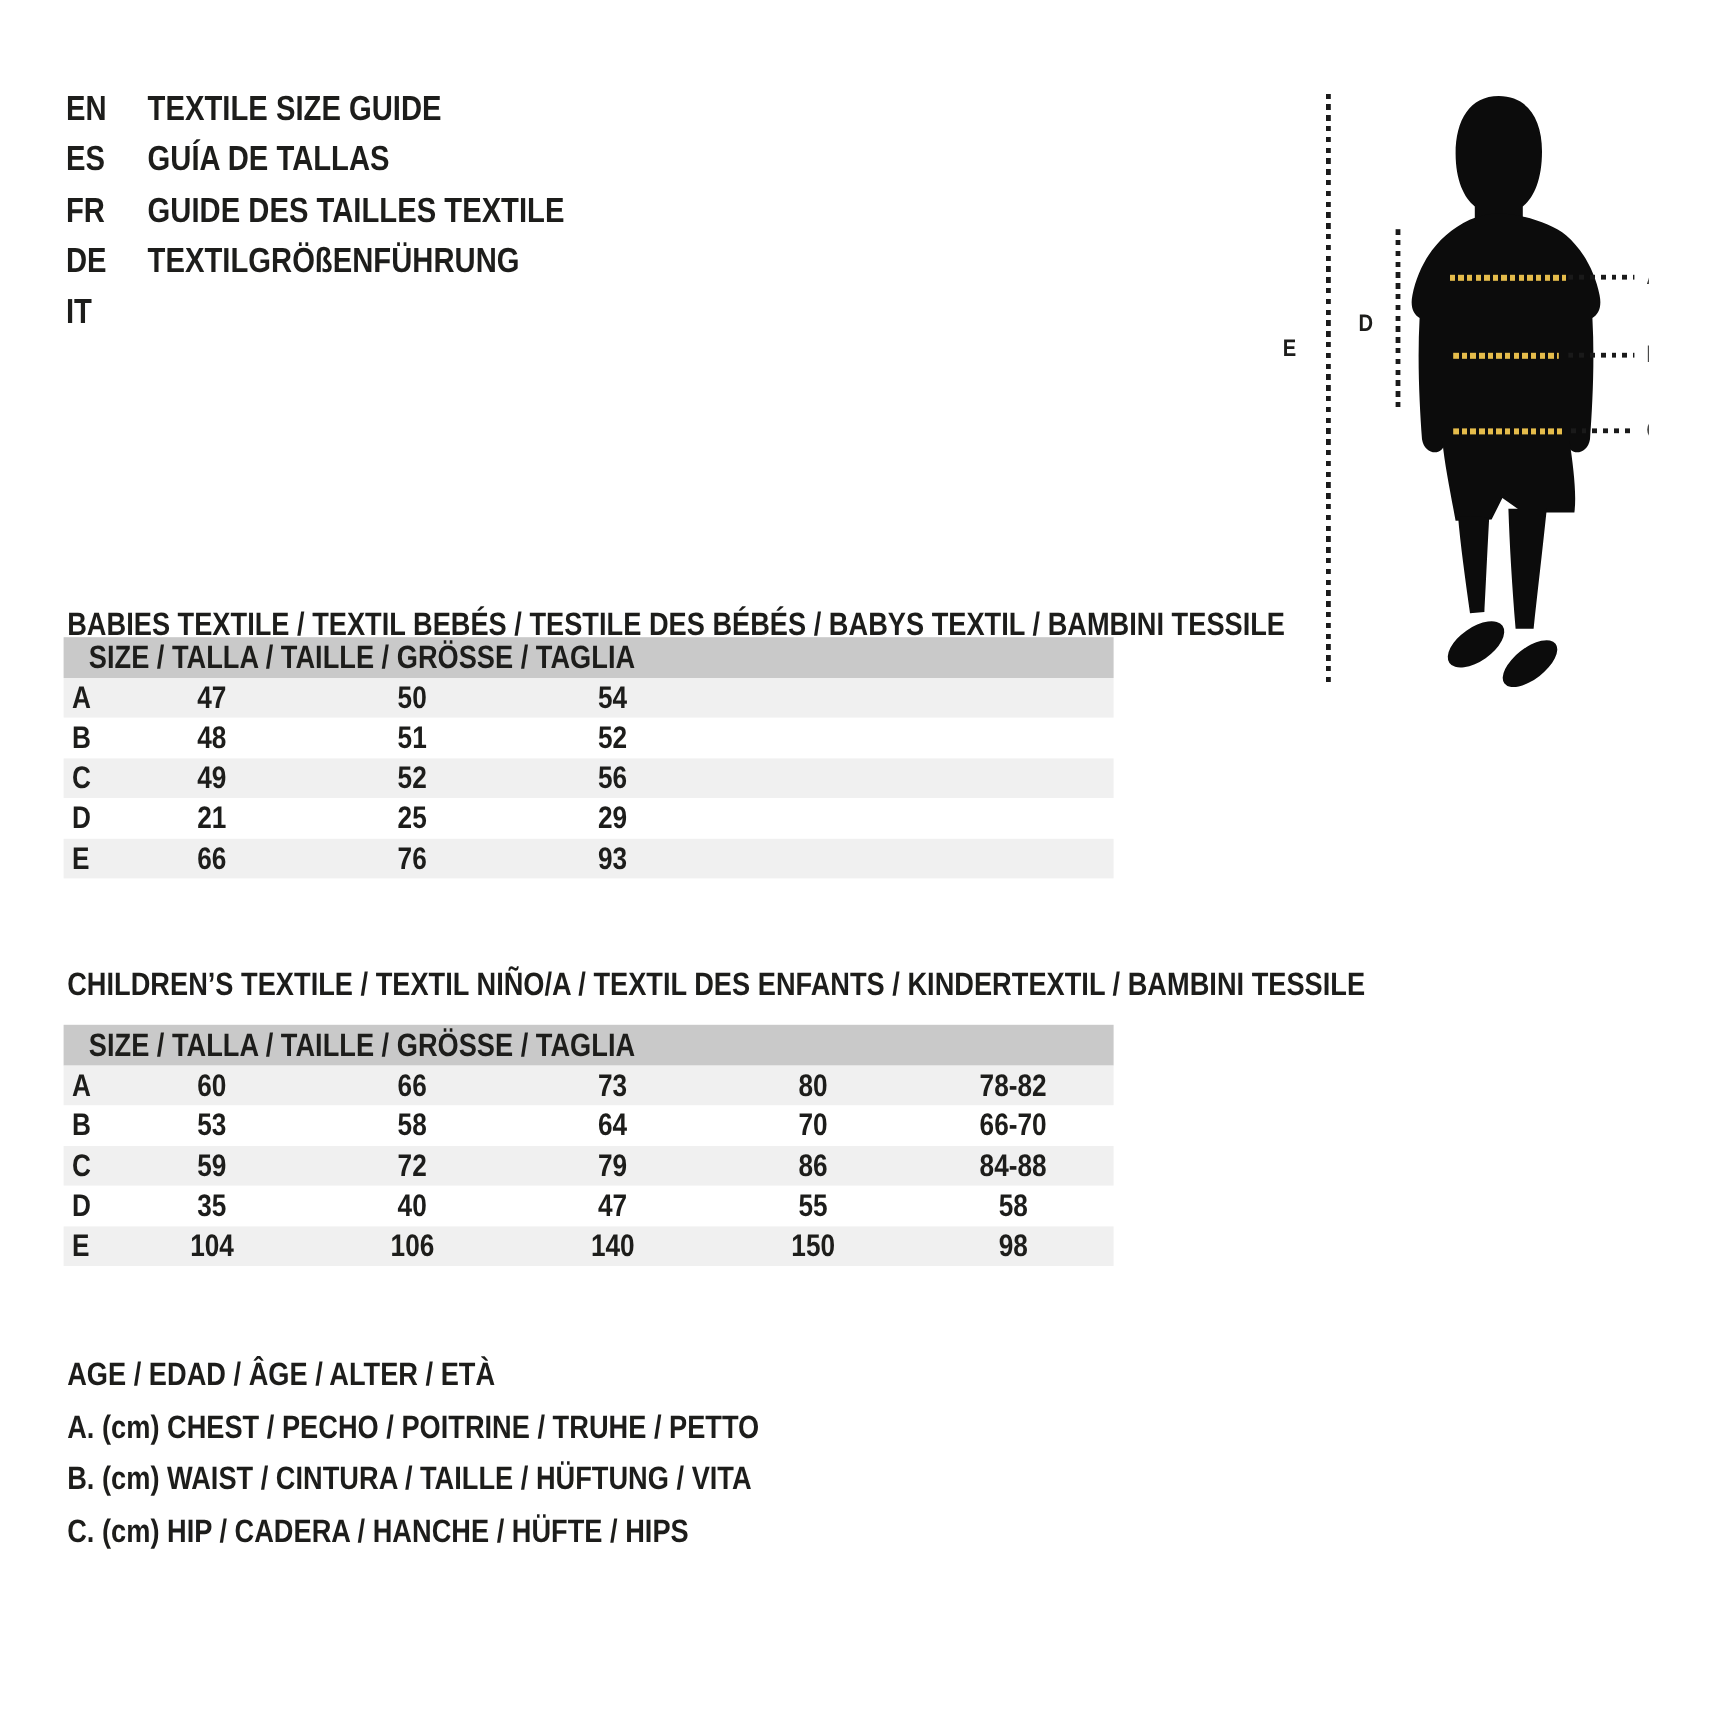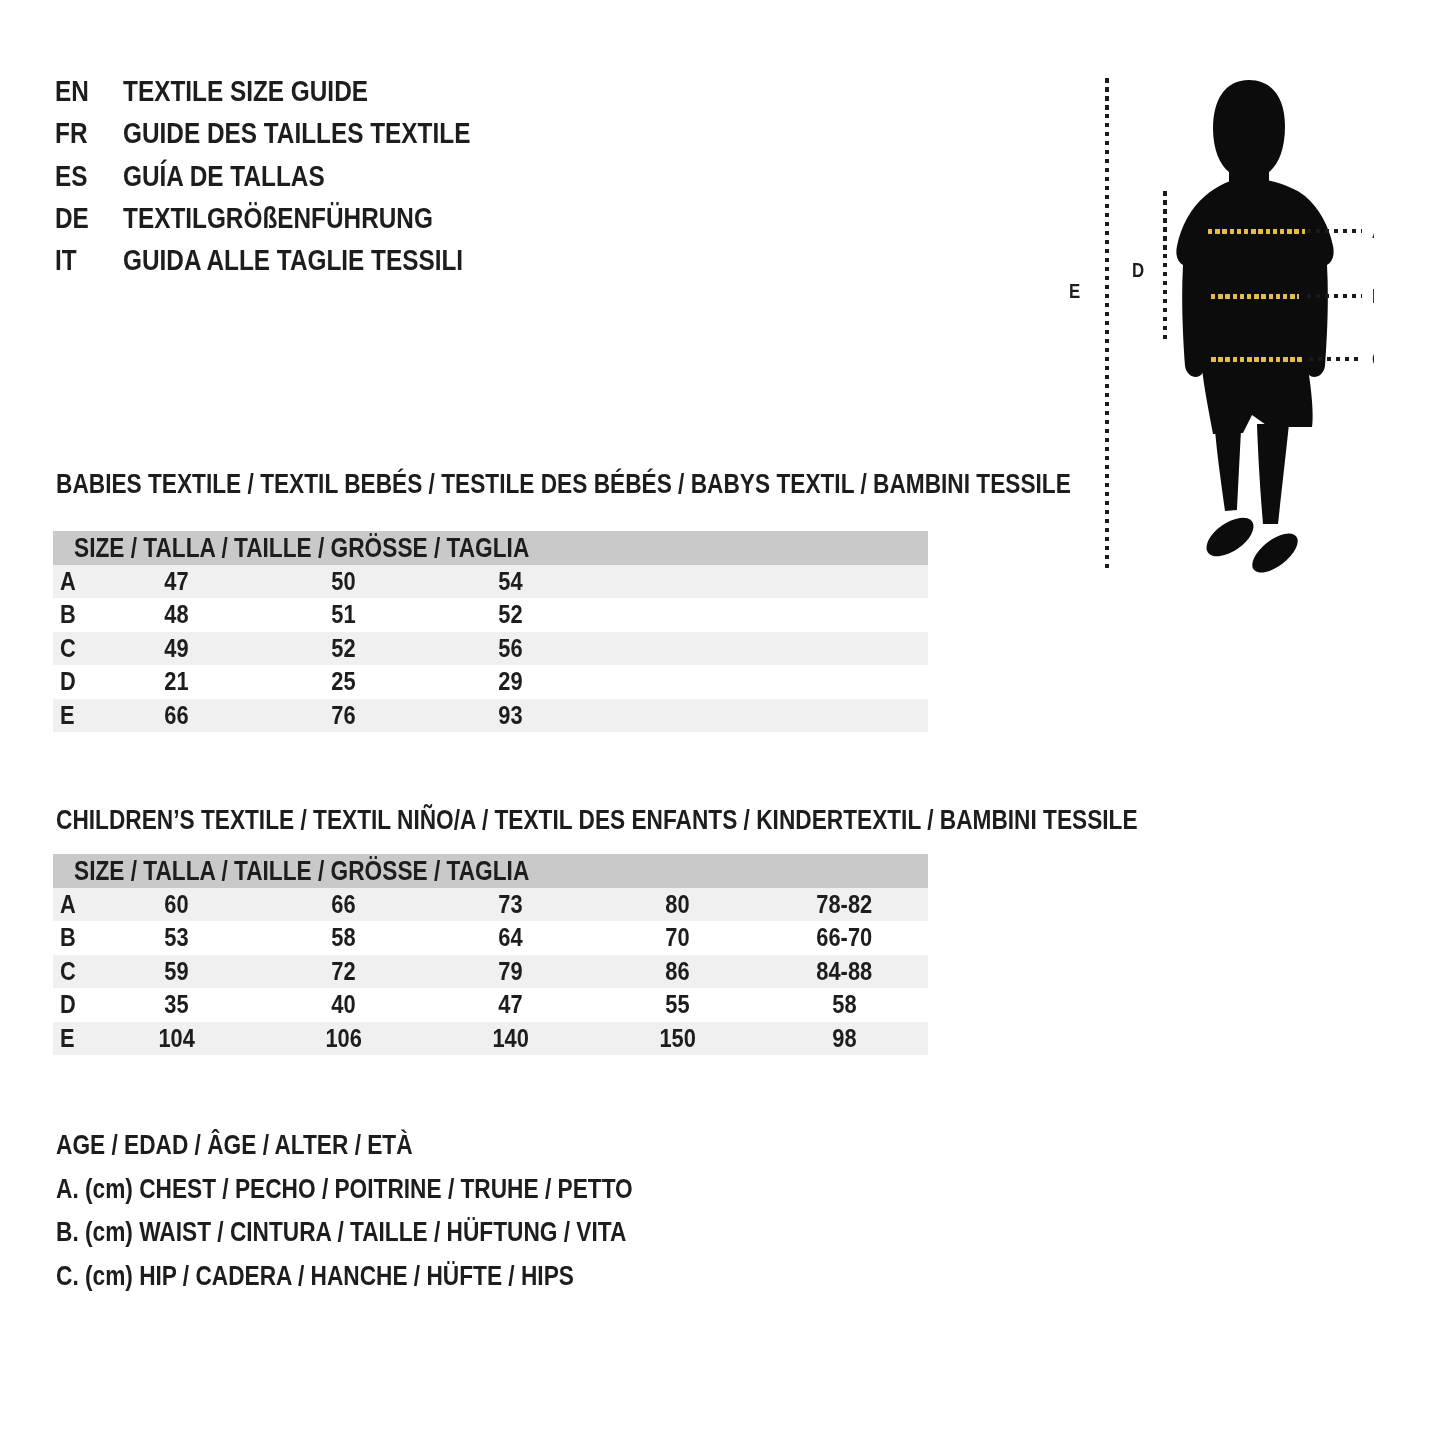--- a/index.html
+++ b/index.html
@@ -48,34 +48,33 @@
 <body>
 
 <div id="page">
 
   <div class="lang-block">
     <div class="lang-row">
       <span class="lang-code"><span class="cx cl">EN</span></span>
       <span class="lang-title"><span class="cx cl">TEXTILE SIZE GUIDE</span></span>
     </div>
     <div class="lang-row">
+      <span class="lang-code"><span class="cx cl">ES</span></span>
+      <span class="lang-title"><span class="cx cl">GUÍA DE TALLAS</span></span>
+    </div>
+    <div class="lang-row">
       <span class="lang-code"><span class="cx cl">FR</span></span>
       <span class="lang-title"><span class="cx cl">GUIDE DES TAILLES TEXTILE</span></span>
     </div>
     <div class="lang-row">
-      <span class="lang-code"><span class="cx cl">ES</span></span>
-      <span class="lang-title"><span class="cx cl">GUÍA DE TALLAS</span></span>
-    </div>
-    <div class="lang-row">
       <span class="lang-code"><span class="cx cl">DE</span></span>
       <span class="lang-title"><span class="cx cl">TEXTILGRÖßENFÜHRUNG</span></span>
     </div>
     <div class="lang-row">
       <span class="lang-code"><span class="cx cl">IT</span></span>
-      <span class="lang-title"><span class="cx cl">GUIDA ALLE TAGLIE TESSILI</span></span>
     </div>
   </div>
 
   <div class="vdots" style="left:1105px;top:78px;height:492px;"></div>
   <div class="vdots" style="left:1163px;top:191px;height:153px;"></div>
 
   <svg class="fig-svg" width="160" height="498" viewBox="0 0 160 498" aria-hidden="true">
     <g fill="var(--silhouette)">
       <path d="M74,4 C50,4 38,24 38,52 C38,74 45,89 54,96 L54,114 L94,114 L94,96 C103,89 110,74 110,50 C110,22 97,4 74,4 Z"></path>
       <path d="M74,102 C56,102 42,110 30,120 C16,132 6,150 2,170 C0,180 3,186 8,189 C6,225 8,262 10,290 C12,303 27,305 29,293 L30,296 L130,296 L131,293 C133,305 148,303 150,290 C152,262 154,225 152,189 C157,186 160,180 158,170 C154,150 144,132 130,120 C118,110 92,102 74,102 Z"></path>
@@ -93,21 +92,21 @@
   <div class="hdots-b" style="left:1307px;top:294px;width:55px;"></div>
   <div class="hdash-y" style="left:1211px;top:357px;width:93px;"></div>
   <div class="hdots-b" style="left:1309px;top:357px;width:52px;"></div>
 
   <div class="marker-label" style="left:1372px;top:221px;"><span class="cx cl">A</span></div>
   <div class="marker-label" style="left:1372px;top:286px;"><span class="cx cl">B</span></div>
   <div class="marker-label" style="left:1372px;top:349px;"><span class="cx cl">C</span></div>
   <div class="marker-label" style="left:1132px;top:260px;"><span class="cx cl">D</span></div>
   <div class="marker-label" style="left:1069px;top:281px;"><span class="cx cl">E</span></div>
 
-  <div class="sec-title" style="top:470px;"><span class="cx cl">BABIES TEXTILE / TEXTIL BEBÉS / TESTILE DES BÉBÉS / BABYS TEXTIL / BAMBINI TESSILE</span></div>
+  <div class="sec-title" style="top:506px;"><span class="cx cl">BABIES TEXTILE / TEXTIL BEBÉS / TESTILE DES BÉBÉS / BABYS TEXTIL / BAMBINI TESSILE</span></div>
 
   <div class="size-table" style="top:531px;">
     <div class="tbar"><span class="cx cl">SIZE / TALLA / TAILLE / GRÖSSE / TAGLIA</span></div>
     <div class="trow stripe">
       <div class="cell lbl"><span class="cx cl">A</span></div>
       <div class="cell val"><span class="cx">47</span></div>
       <div class="cell val"><span class="cx">50</span></div>
       <div class="cell val"><span class="cx">54</span></div>
       <div class="cell val"></div>
       <div class="cell val"></div>

